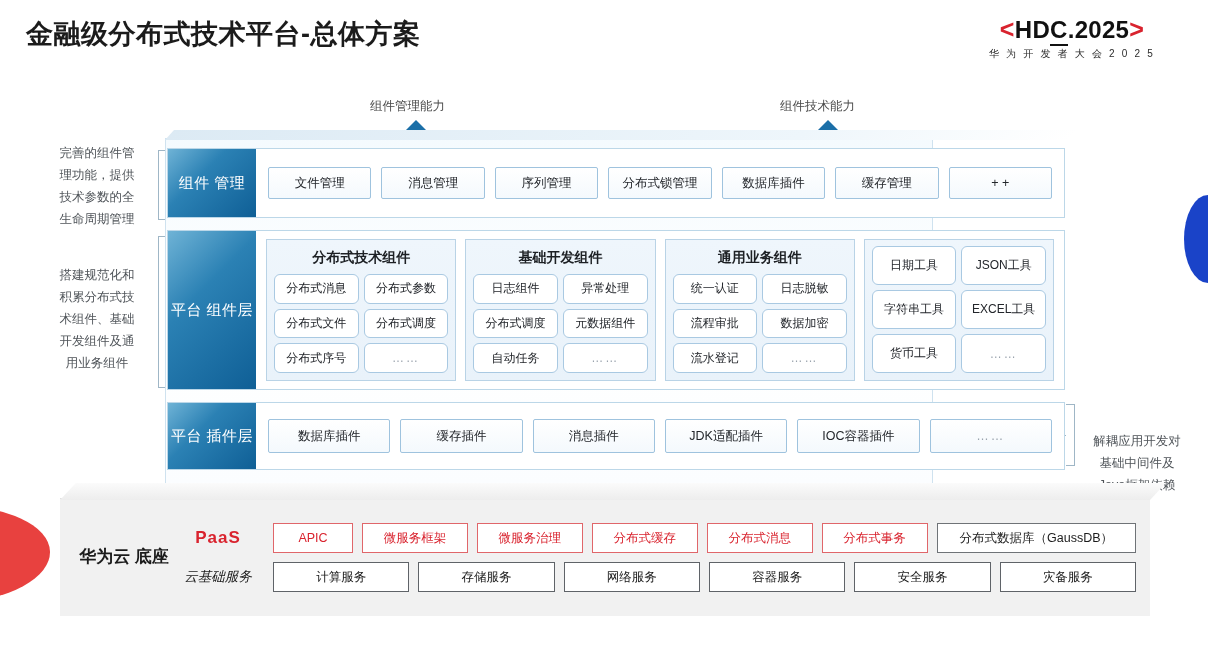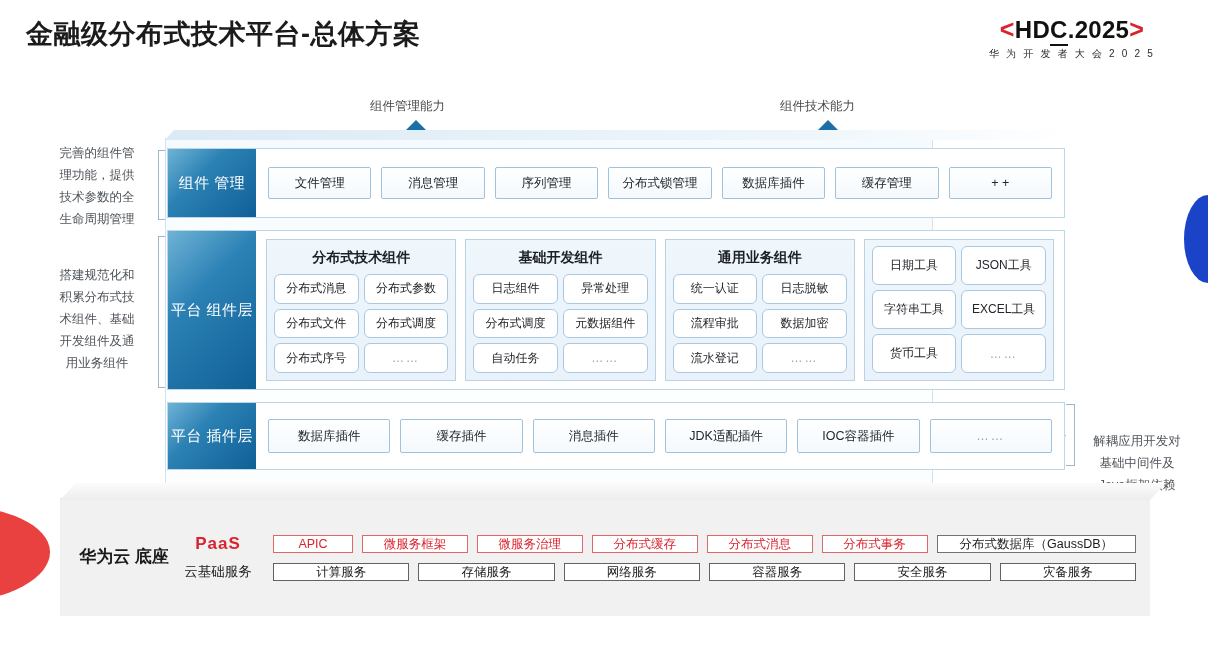--- a/index.html
+++ b/index.html
@@ -181,23 +181,23 @@
   .base-title {
     width: 96px; flex: 0 0 96px; text-align: center;
     font-size: 17px; font-weight: bold; color: #1b1b1b; line-height: 1.7;
   }
   .base-rows { flex: 1; display: flex; flex-direction: column; gap: 9px; }
   .base-row { display: flex; align-items: center; gap: 9px; }
   .row-tag {
     width: 92px; flex: 0 0 92px; text-align: center; white-space: nowrap;
   }
   .row-tag.paas { font-size: 17px; font-weight: bold; color: #d9232e; letter-spacing: 1px; }
-  .row-tag.infra { font-size: 13.5px; color: #1b1b1b; }
+  .row-tag.infra { font-size: 13.5px; color: #1b1b1b; font-style: italic; }
   .base-cell {
-    flex: 1; height: 18px; display: flex; align-items: center; justify-content: center;
+    flex: 1; height: 30px; display: flex; align-items: center; justify-content: center;
     background: #ffffff; font-size: 12.5px; white-space: nowrap;
   }
   .base-cell.red { border: 1.3px solid #e0666a; color: #d9232e; }
   .base-cell.gray { border: 1.3px solid #6f7377; color: #1b1b1b; }
   .base-cell.plain { border: 1.3px solid #5f6368; color: #1b1b1b; }
 </style>
 </head>
 <body>
 
 <div id="root">

